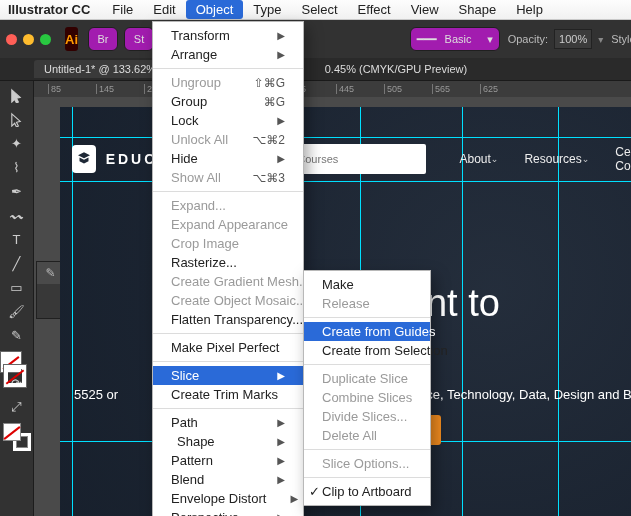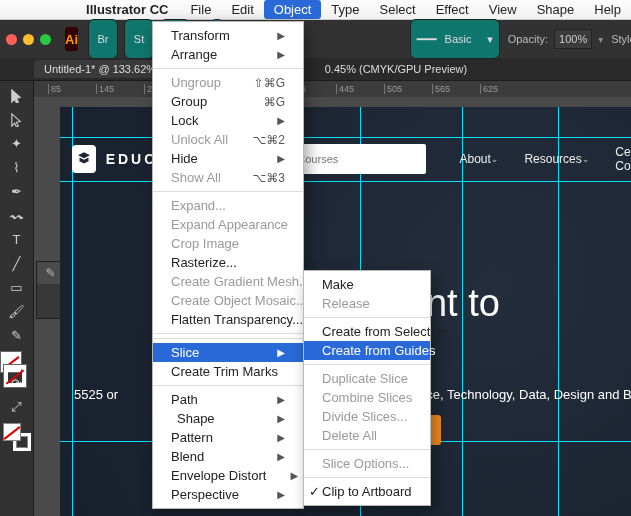--- a/index.html
+++ b/index.html
@@ -1,30 +1,30 @@
 <!DOCTYPE html>
 <html><head>
 <meta charset="utf-8">
 <style>
   * { margin: 0; padding: 0; box-sizing: border-box; font-family: -apple-system, "Helvetica Neue", Arial, sans-serif; }
   body { width: 631px; height: 516px; overflow: hidden; background: #1a1a1a; position: relative; }
 
   
-  .menubar { height: 20px; background: linear-gradient(#fdfdfd,#f1f1f1); border-bottom: 1px solid #c9c9c9; display: flex; align-items: center; font-size: 13px; color: #222; padding-left: 8px; justify-content: flex-end; }
+  .menubar { height: 20px; background: linear-gradient(#fdfdfd,#f1f1f1); border-bottom: 1px solid #c9c9c9; display: flex; align-items: center; font-size: 13px; color: #222; padding-left: 8px; }
   .menubar .apptitle { font-weight: 600; margin-right: 12px; }
   .menubar .mitem { padding: 2px 10px; border-radius: 3px; }
   .menubar .mitem.active { background: #2a6ad8; color: #fff; }
 
   
   .ai-top { height: 38px; background: #323232; display: flex; align-items: center; gap: 6px; padding: 0 6px; font-size: 11px; color: #ccc; }
   .traffic { display: flex; gap: 6px; align-items: center; margin-right: 4px;}
   .tl { width: 11px; height: 11px; border-radius: 50%; }
   .tl.r{background:#ff5f57}.tl.y{background:#febc2e}.tl.g{background:#28c840}
   .ai-logo { width: 24px; height: 24px; background: #310000; color: #ff9a00; font-weight: 700; font-size: 13px; display: flex; align-items: center; justify-content: center; border-radius: 3px; margin: 0 4px;}
-  .ai-btn { height: 40px; background: #0f766e; border: 1px solid #202020; border-radius: 6px; padding: 0 6px; display:flex; align-items:center; font-size:11px; color:#ddd; min-width:30px; justify-content:center;}
+  .ai-btn { height: 24px; background: #a21caf; border: 1px solid #202020; border-radius: 6px; padding: 0 6px; display:flex; align-items:center; font-size:11px; color:#ddd; min-width:30px; justify-content:center;}
   .swatch { width:28px; height:22px; background:#fff; position:relative; border:1px solid #202020;}
   .swatch::after { content:""; position:absolute; left:0; right:0; top:50%; height:2px; background:#d00; transform:rotate(-38deg);}
   .lbl-right { margin-left: 2px; color:#bbb;}
   .opacity-box { width:42px; height:20px; background:#3b3b3b; border:1px solid #222; padding:0 4px; display:flex; align-items:center;}
 
   
   .tabbar { height: 22px; background: #2a2a2a; display:flex; align-items:center; padding-left: 34px; font-size: 11px; color:#ddd; gap: 2px;}
   .tab { background:#3a3a3a; padding: 3px 10px; border-radius: 3px 3px 0 0;}
 
   
@@ -286,20 +286,23 @@
     <div class="mi dis" style="position: relative;">
       <span>Create Gradient Mesh...</span>
     </div>
     <div class="mi dis" style="position: relative;">
       <span>Create Object Mosaic...</span>
     </div>
     <div class="mi" style="position: relative;">
       <span>Flatten Transparency...</span>
     </div>
     <hr>
+    <div class="mi" style="position: relative;">
+      <span>Make Pixel Perfect</span>
+    </div>
     <hr>
     <div class="mi hl" style="position: relative;">
       <span>Slice</span>
       <span class="arrow">▶</span>
     </div>
     <div class="mi" style="position: relative;">
       <span>Create Trim Marks</span>
     </div>
     <hr>
     <div class="mi" style="position: relative;">
@@ -329,26 +332,26 @@
   </div>
 
 <div class="menu" id="slice-menu">
     <div class="mi" style="position: relative;">
       <span>Make</span>
     </div>
     <div class="mi dis" style="position: relative;">
       <span>Release</span>
     </div>
     <hr>
-    <div class="mi" style="position: relative;">
-      <span>Create from Selection</span>
-    </div>
     <div class="mi hl" style="position: relative;">
       <span>Create from Guides</span>
     </div>
+    <div class="mi" style="position: relative;">
+      <span>Create from Selection</span>
+    </div>
     <hr>
     <div class="mi dis" style="position: relative;">
       <span>Duplicate Slice</span>
     </div>
     <div class="mi dis" style="position: relative;">
       <span>Combine Slices</span>
     </div>
     <div class="mi dis" style="position: relative;">
       <span>Divide Slices...</span>
     </div>

